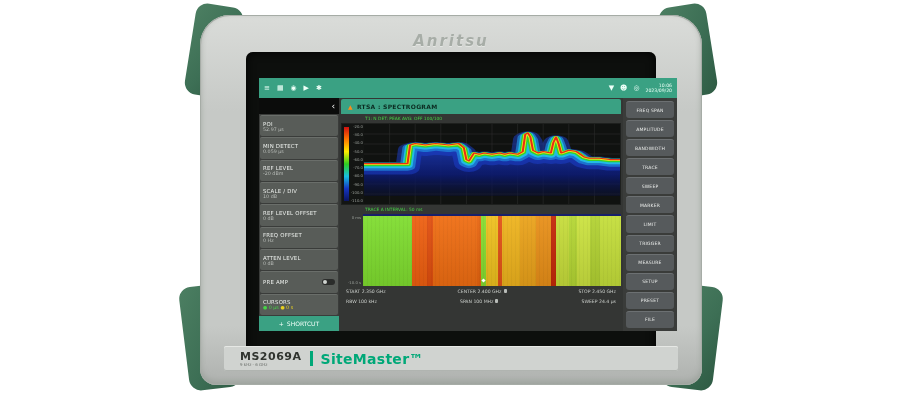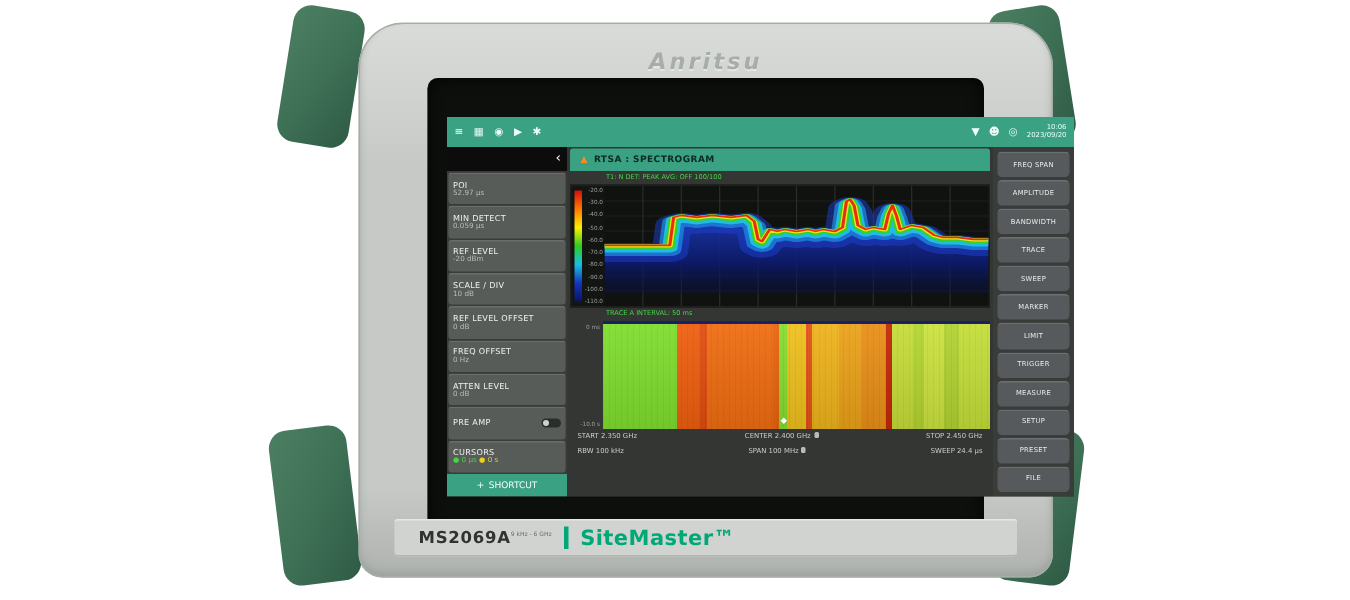--- a/index.html
+++ b/index.html
@@ -7,21 +7,21 @@
          font-family:"DejaVu Sans","Liberation Sans",sans-serif;}
   
   .device{position:absolute;left:183px;top:5px;width:536px;height:386px;}
   .bumper{position:absolute;background:linear-gradient(120deg,#4c7f62,#3d6f55 55%,#2e5a43);border-radius:12px;}
   .b-tl{left:7px;top:0;width:48px;height:92px;transform:rotate(9deg);}
   .b-tr{right:7px;top:0;width:48px;height:92px;transform:rotate(-9deg);}
   .b-bl{left:1px;bottom:2px;width:52px;height:104px;transform:rotate(-7deg);}
   .b-br{right:1px;bottom:2px;width:52px;height:104px;transform:rotate(7deg);}
   .body{position:absolute;left:17px;right:17px;top:10px;bottom:6px;
         background:linear-gradient(#dadcd9,#c6c9c6 26%,#c6c9c6 84%,#aeb1ae);
-        border-radius:30px 30px 16px 16px;box-shadow:inset 0 0 0 1px #a6aca6, inset 0 -3px 6px #9aa09a;margin-left:39px;}
+        border-radius:30px 30px 16px 16px;box-shadow:inset 0 0 0 1px #a6aca6, inset 0 -3px 6px #9aa09a;}
   .logo{position:absolute;top:17px;left:0;width:100%;text-align:center;font-style:italic;font-weight:bold;
         color:#a7ada7;font-size:15px;letter-spacing:2px;text-shadow:0 1px 0 #e4e6e3;}
   .bezel{position:absolute;left:46px;right:46px;top:37px;height:308px;background:#0d0f0d;border-radius:7px;
          box-shadow:inset 0 0 10px #000;}
   
   .screen{position:absolute;left:13px;top:26px;width:418px;height:253px;background:#323432;
           display:flex;flex-direction:column;overflow:hidden;}
   .topbar{height:20px;background:#3aa183;display:flex;align-items:center;gap:7px;padding:0 5px;color:#eafff6;flex:0 0 auto;}
   .tb-ic{font-size:7px;line-height:1;color:#eefff8;}
   .tb-right{margin-left:auto;display:flex;align-items:center;gap:6px;}
@@ -69,21 +69,21 @@
         color:#c9cdc9;padding:0 5px;flex:0 0 auto;white-space:nowrap;}
   .mini-lock{display:inline-block;width:3px;height:4px;background:#b8bcb8;border-radius:1px;margin-left:2px;}
   
   .rmenu{width:48px;background:#3a3c3a;display:flex;flex-direction:column;gap:2px;padding:3px;flex:0 0 auto;}
   .rbtn{flex:1;background:#565a5c;border-radius:3px;color:#e8eae8;font-size:4.5px;display:flex;
         align-items:center;justify-content:center;letter-spacing:.2px;min-height:0;border-top:1px solid #6c7072;}
   
   .label-strip{position:absolute;left:24px;right:24px;bottom:14px;height:25px;background:#d0d3d0;
                border-radius:2px;display:flex;align-items:center;padding-left:16px;gap:8px;
                box-shadow:inset 0 1px 0 #e6e8e5, inset 0 -1px 0 #b0b4b0;}
-  .model-wrap{display:flex;flex-direction:row;line-height:1;justify-content:flex-end;}
+  .model-wrap{display:flex;flex-direction:column;line-height:1;justify-content:flex-end;}
   .model{font-size:11px;font-weight:bold;color:#30342f;letter-spacing:.5px;}
   .model-sub{font-size:4px;color:#6a6e6a;margin-top:1px;}
   .divider{width:3px;height:15px;background:#00a878;flex:0 0 auto;}
   .sitemaster{font-size:14px;font-weight:bold;color:#00a878;letter-spacing:.3px;}
 </style>
 </head>
 <body>
 
 <div class="stage">
   <div class="device">

